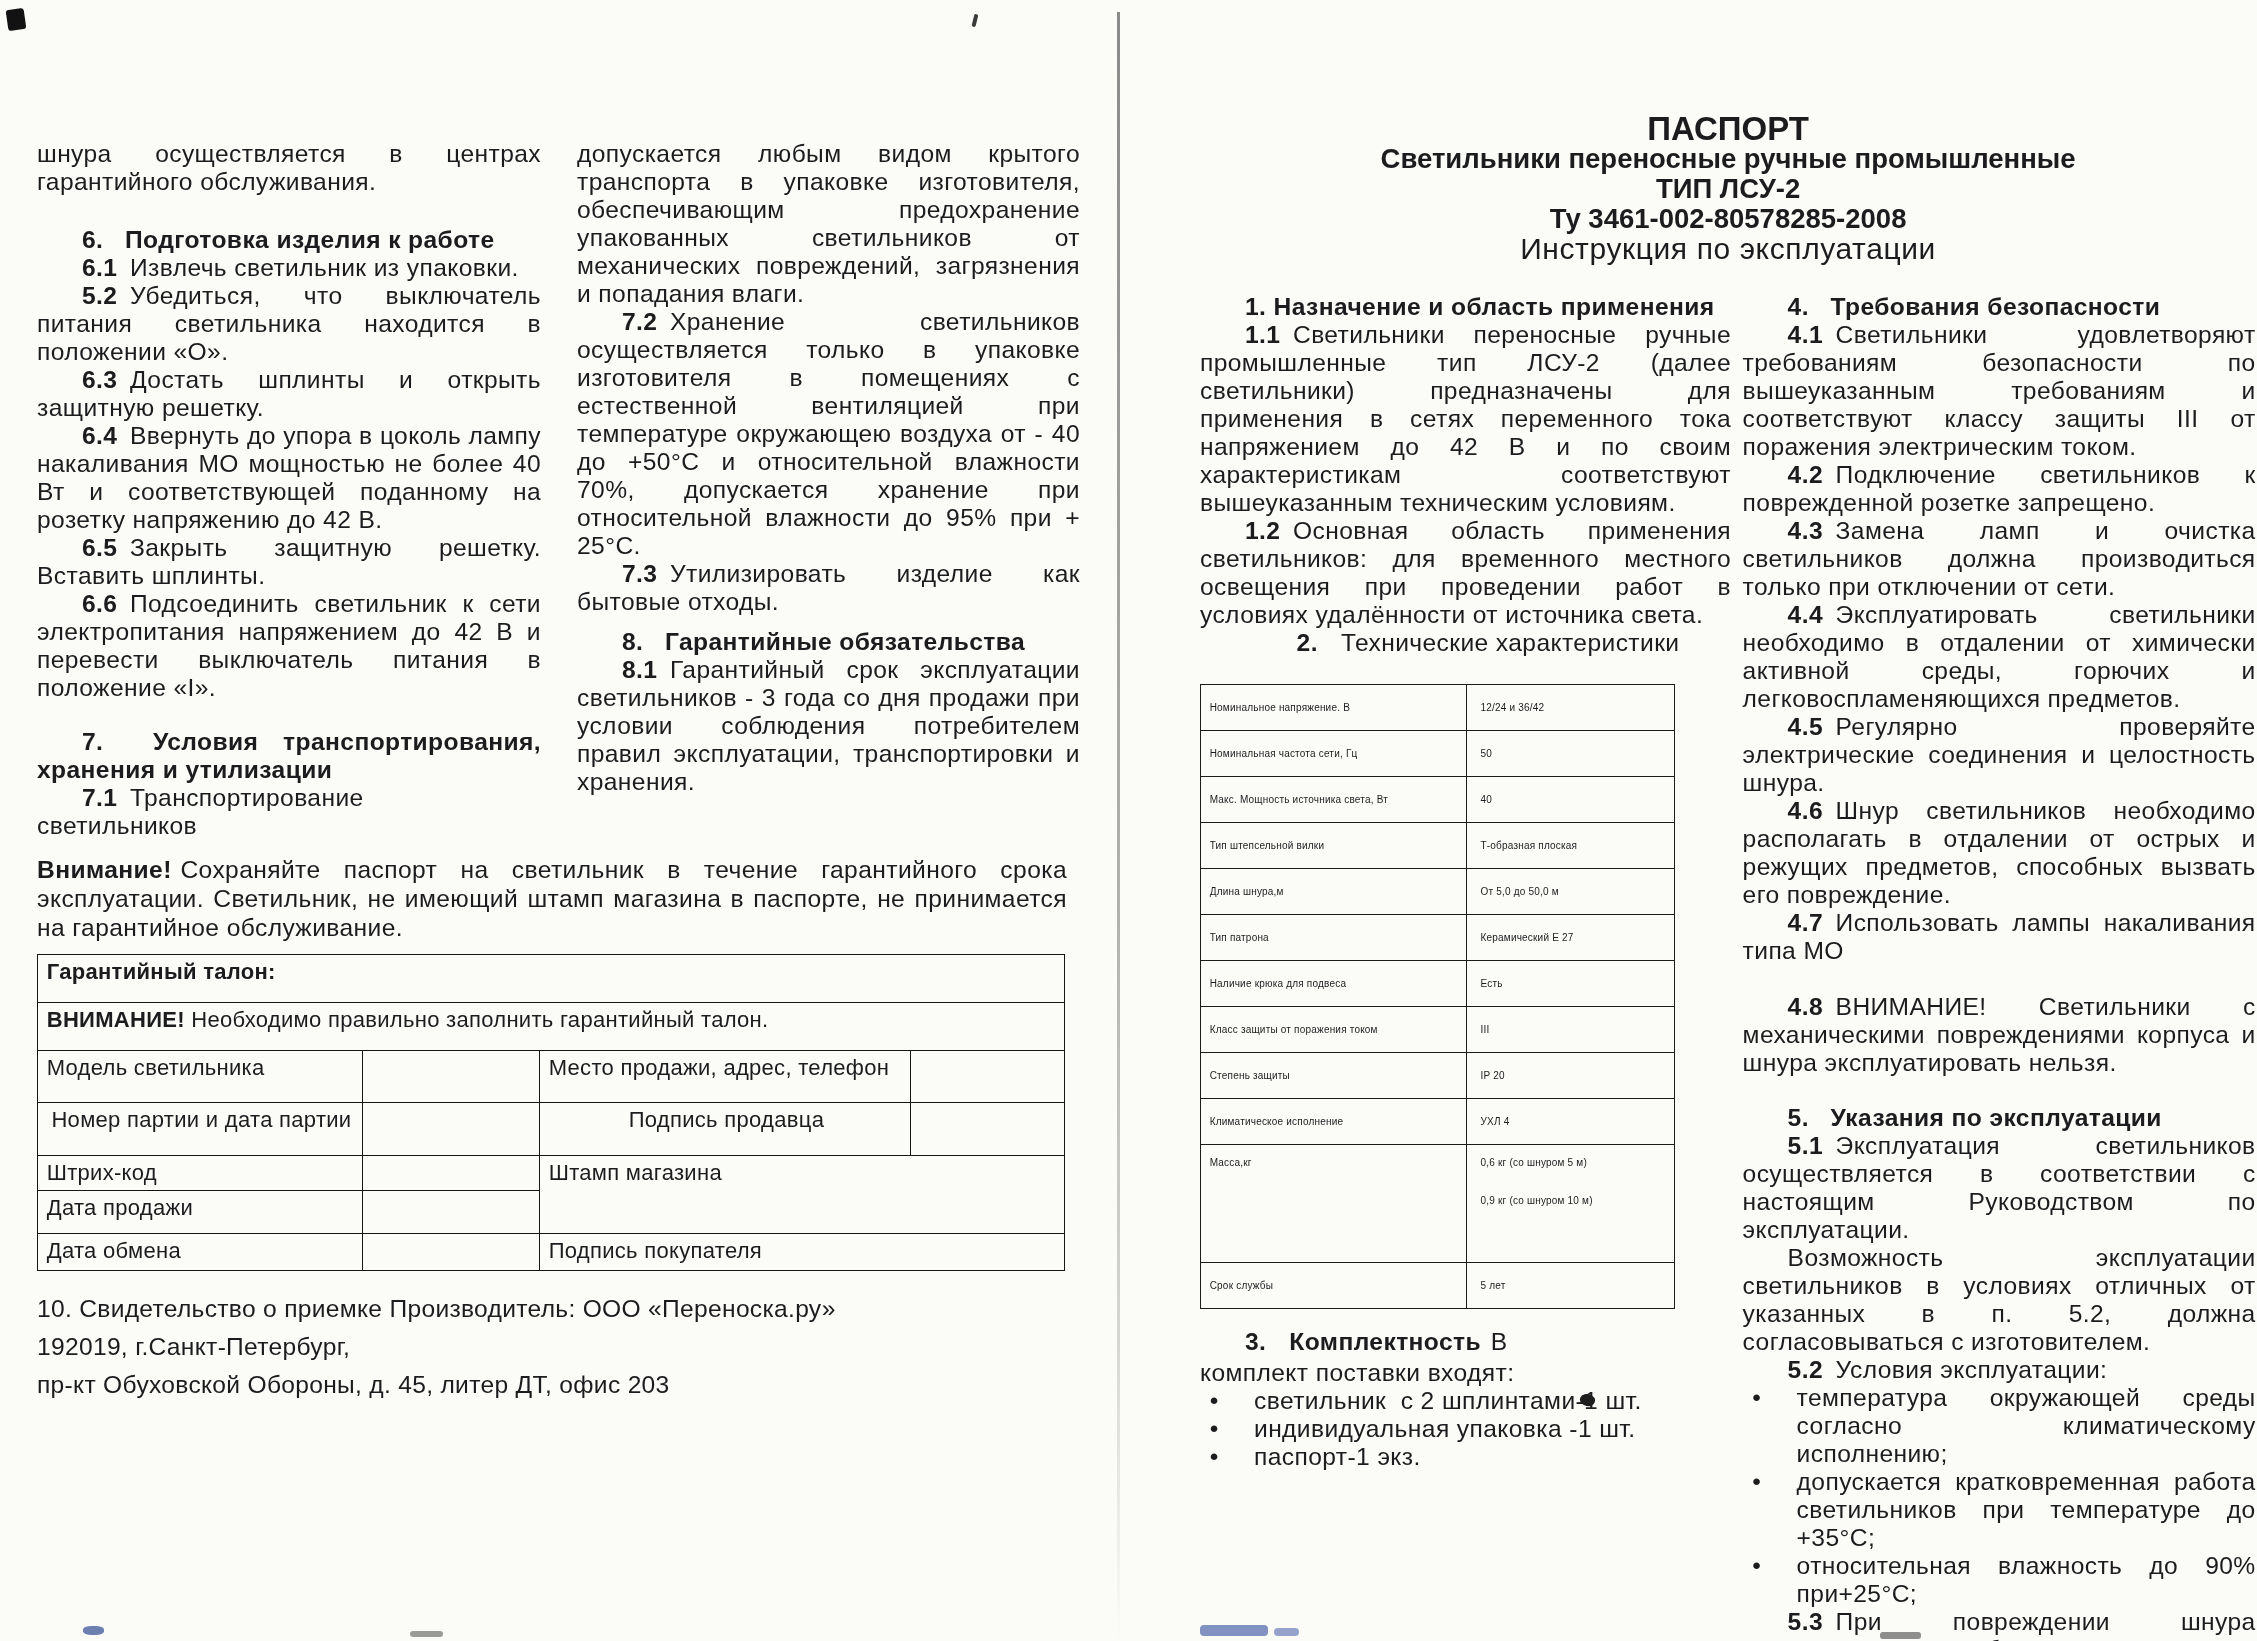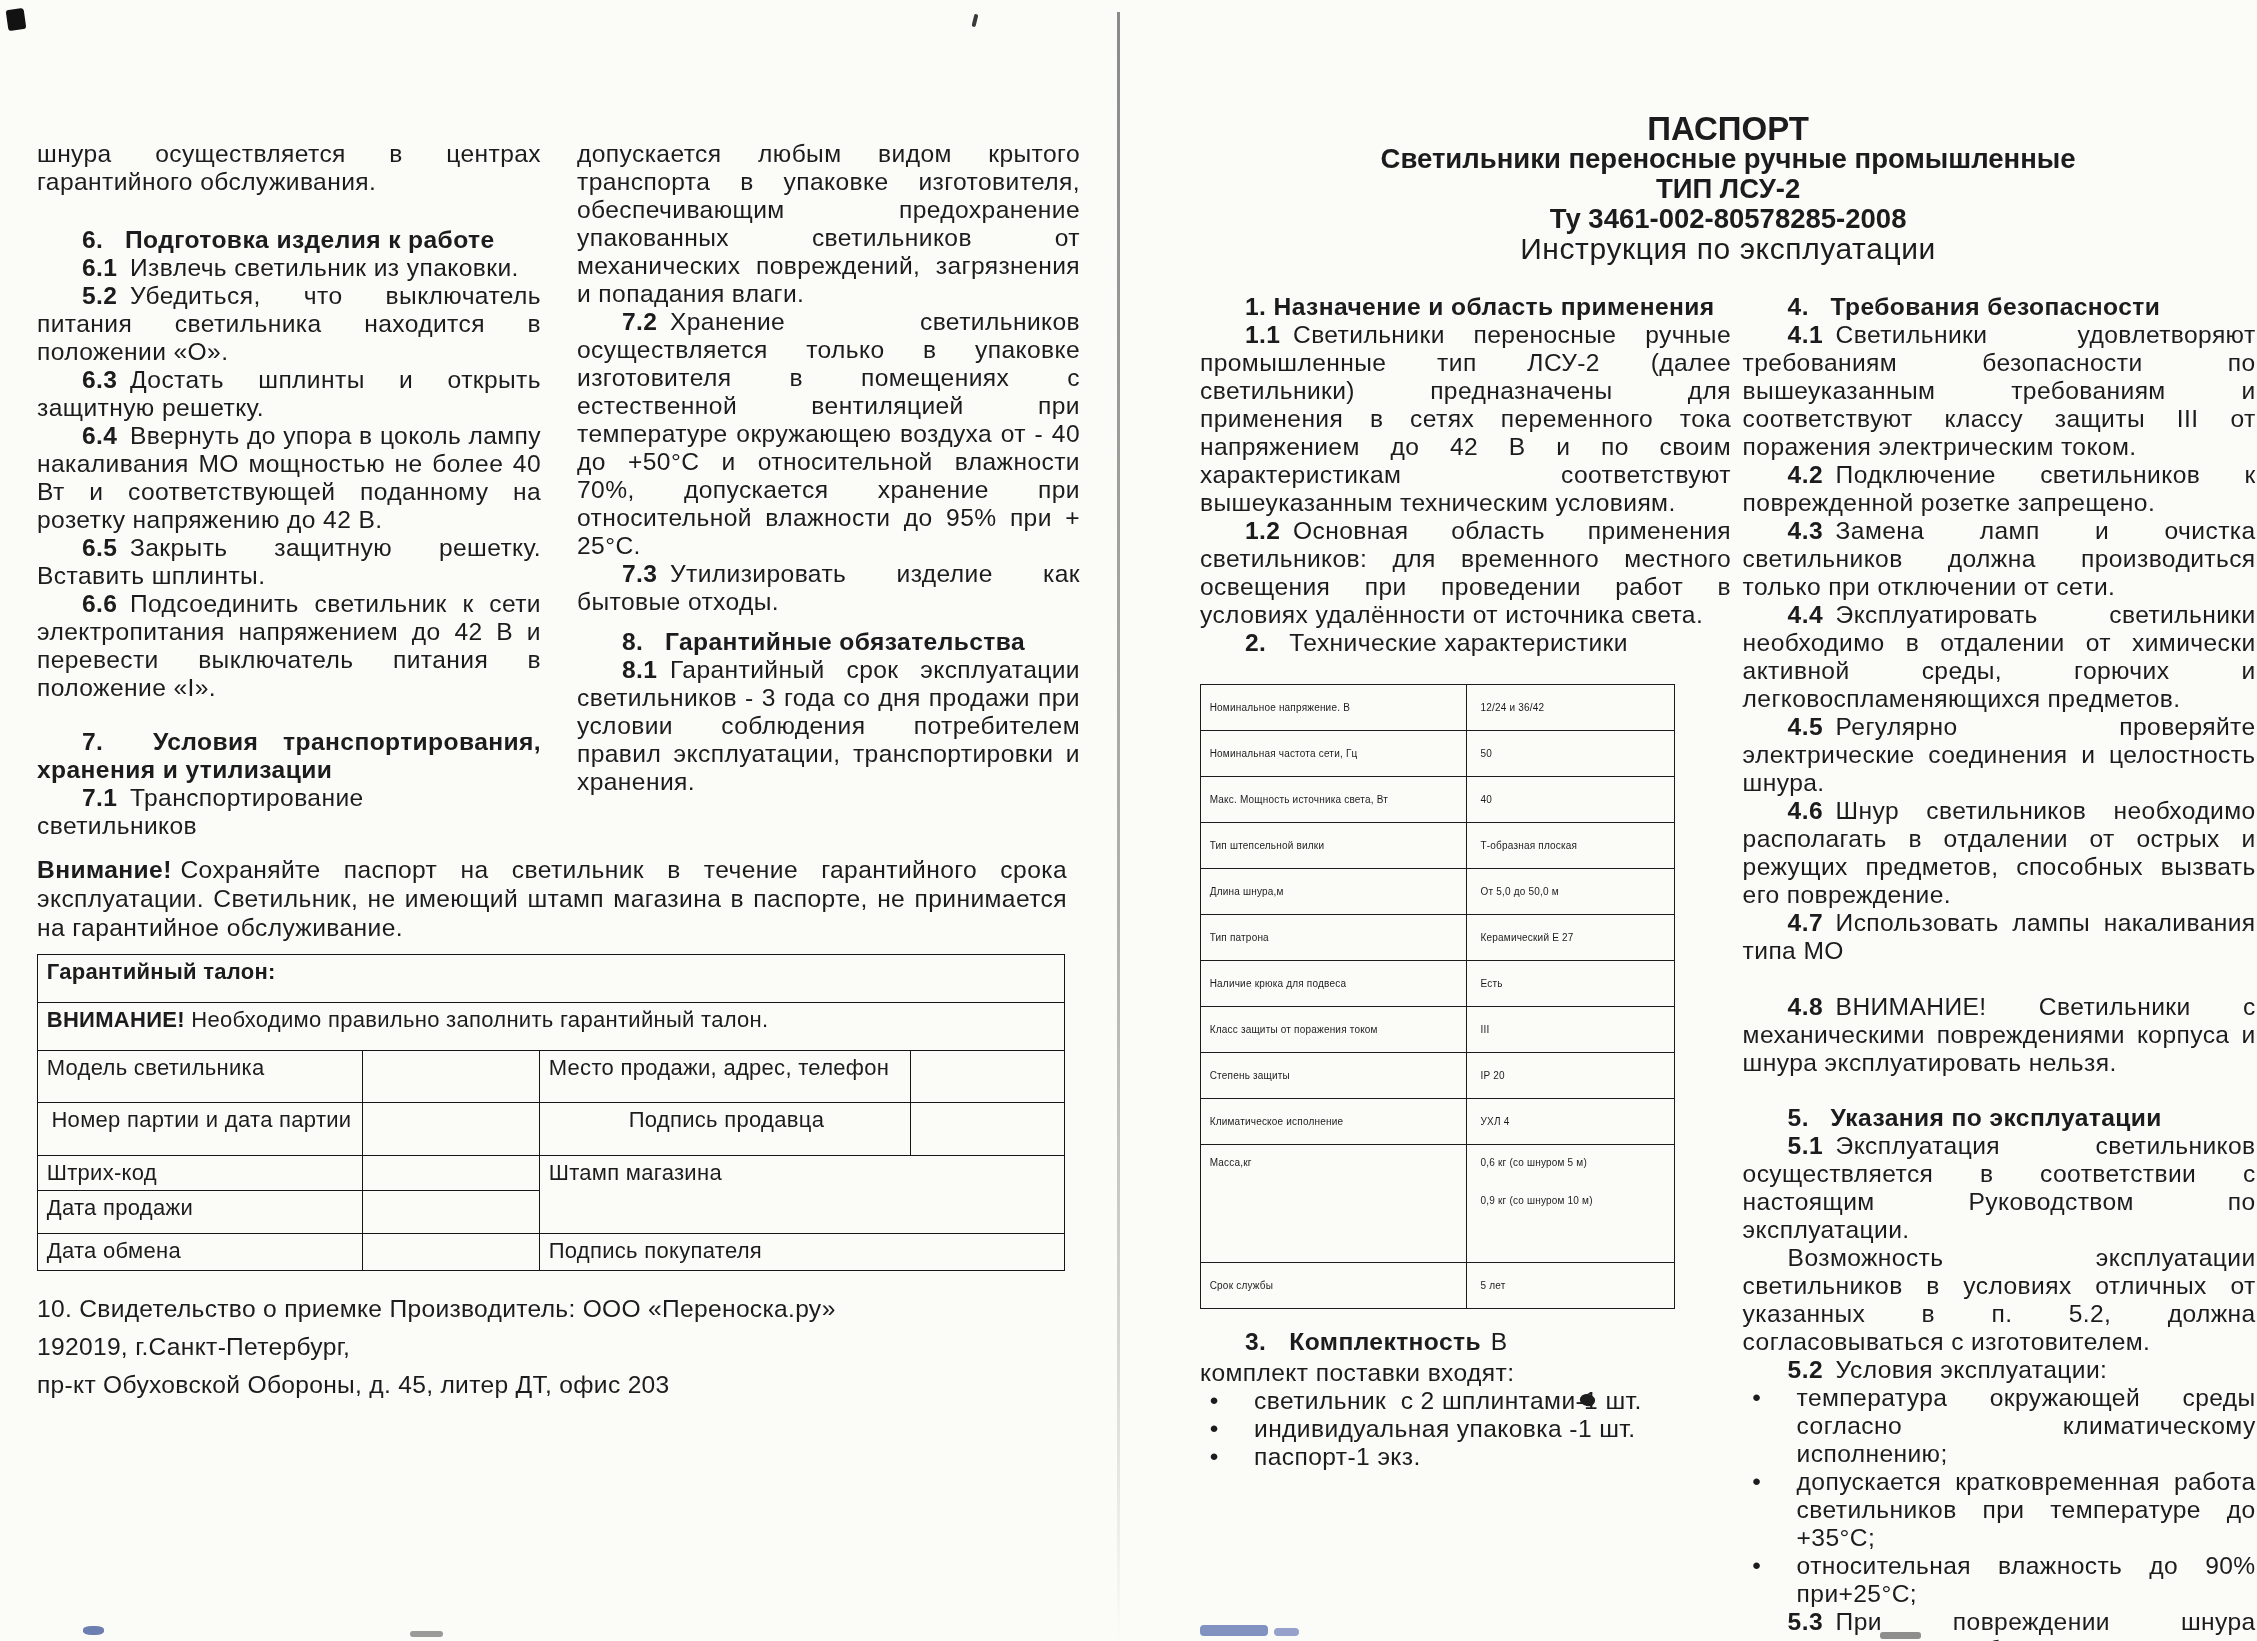--- a/index.html
+++ b/index.html
@@ -33,21 +33,21 @@
   .wtable{border-collapse:collapse;margin-top:11.6px;font-size:22px;line-height:26px;letter-spacing:0.3px;}
   .wtable td{border:1.9px solid #161616;vertical-align:top;padding:3.9px 5.8px 3.9px 8.7px;}
   .wr1{height:48px;} .wr2{height:48px;} .wr3{height:52px;} .wr4{height:53px;text-align:center;}
   .wr5{height:32px;} .wr6{height:43px;} .wr7{height:37px;}
   .acceptance{margin-top:19.3px;font-size:24.6px;line-height:38px;letter-spacing:0.3px;}
   
   .title-block{padding-top:114px;text-align:center;line-height:30px;}
   .tb1{font-size:33px;font-weight:bold;}
   .tb2{font-size:27.5px;font-weight:bold;}
   .tb5{font-size:30px;font-weight:400;letter-spacing:0.6px;}
-  .h2line{text-indent:45px;}
+  .h2line{text-indent:45px;text-align:center;}
   .numwide{font-weight:bold;padding-right:23px;}
   .h3line{margin-top:19.3px;text-indent:45px;}
   .h3reg{padding-left:9.7px;}
   .h3sub{margin-top:2.9px;}
   
   .techtable{border-collapse:collapse;margin-top:27px;font-size:10px;line-height:19.3px;letter-spacing:0.2px;}
   .techtable td{border:1.9px solid #1c1c1c;vertical-align:middle;padding:1.9px 7.7px 1.9px 8.7px;}
   .techtable .val{padding-left:13.5px;}
   tr.std{height:46px;} tr.tall{height:75px;} tr.mass{height:118px;}
   tr.mass td{vertical-align:top;padding-top:7.7px;}

